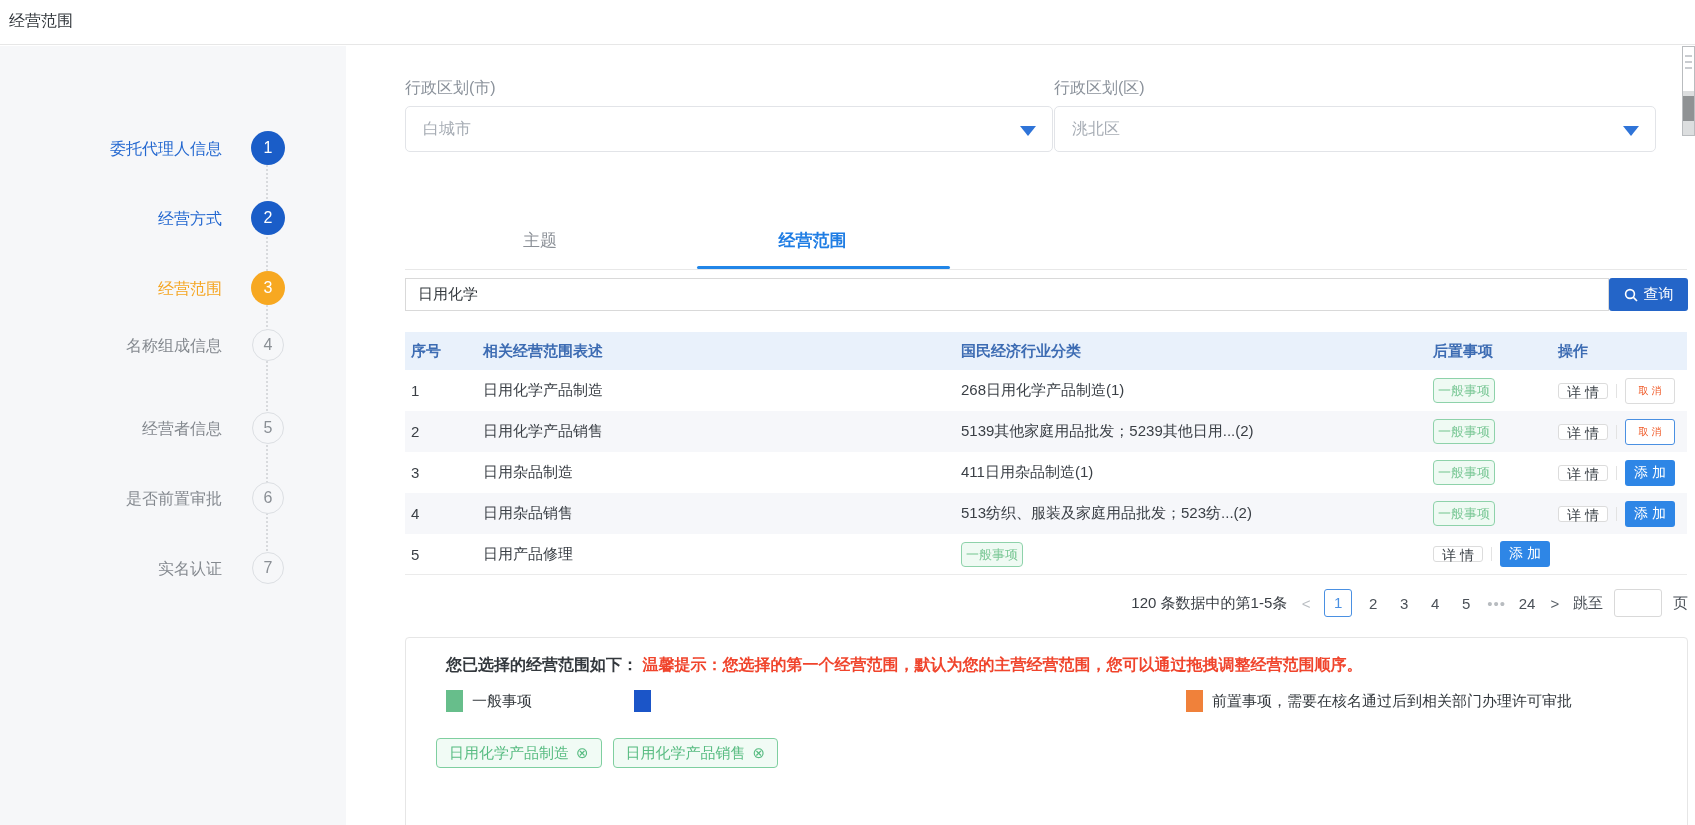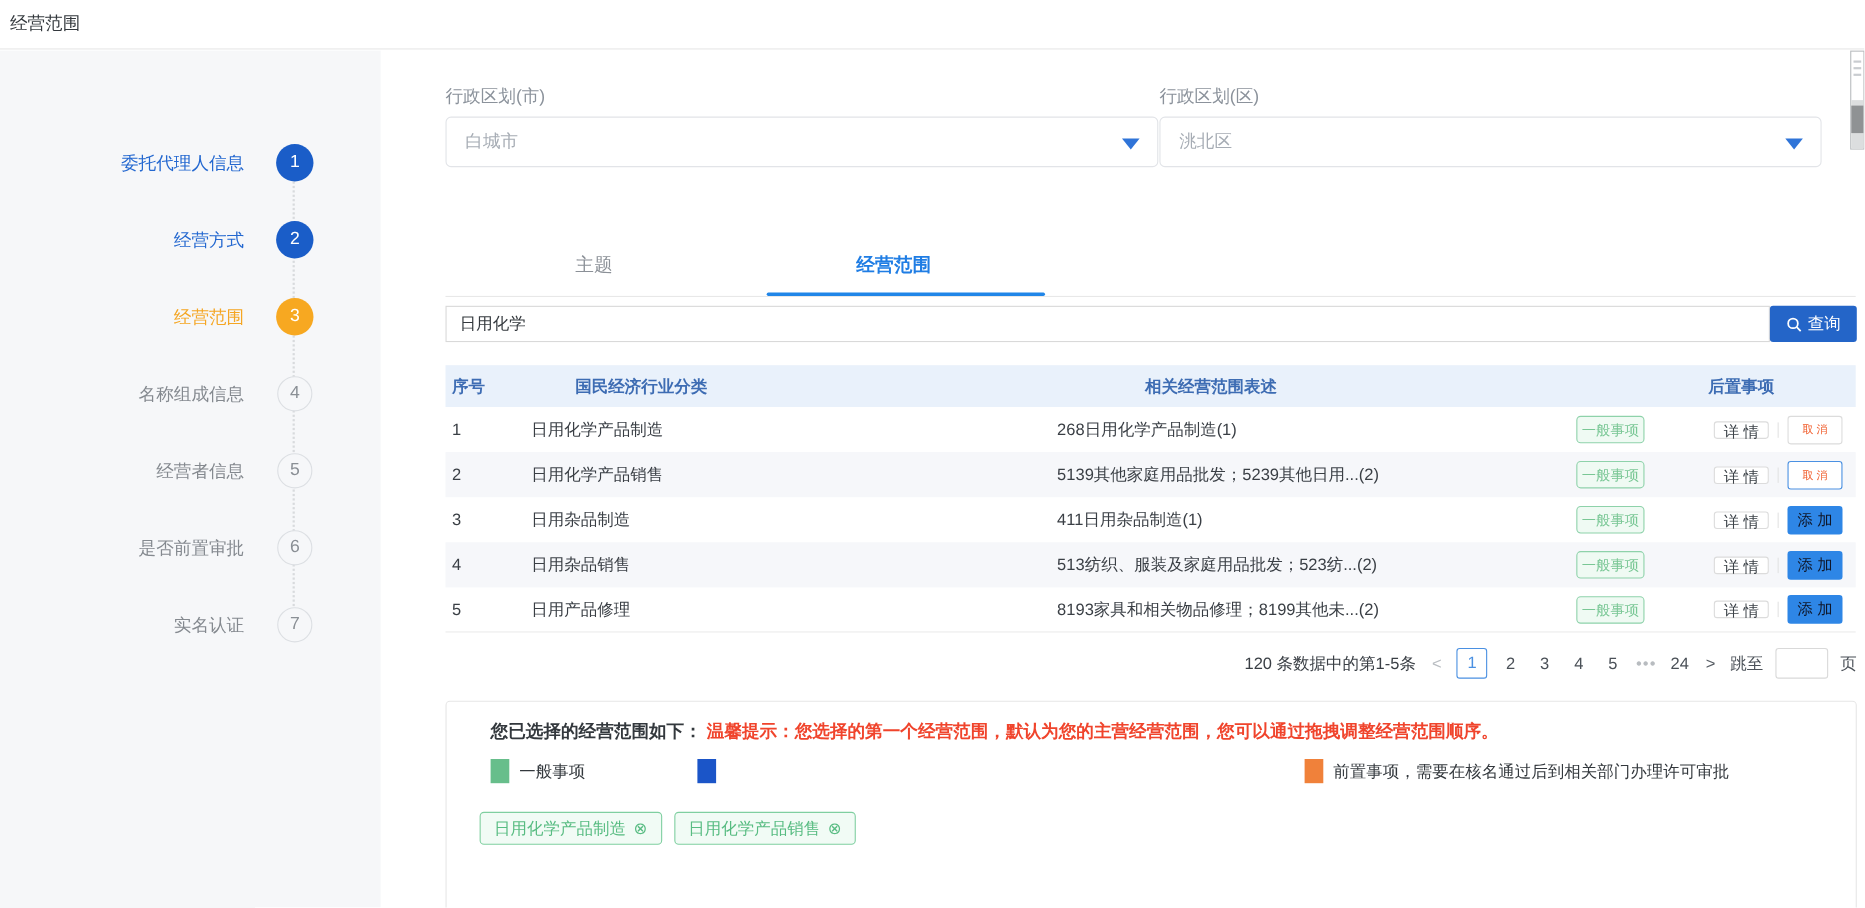--- a/index.html
+++ b/index.html
@@ -59,37 +59,37 @@
     border:1px solid #d9d9d9; border-radius:0; padding:0 12px; font-size:15px; color:#33383d;
     font-family:"Liberation Sans","DejaVu Sans",sans-serif; background:#fff; outline:none; }
   .search-btn { position:absolute; left:1609px; top:278px; width:79px; height:33px;
     background:#2465c8; color:#fff; border:none; border-radius:3px; font-size:15px;
     display:flex; align-items:center; justify-content:center; gap:6px; cursor:pointer;
     font-family:"Liberation Sans","DejaVu Sans",sans-serif; }
 
   
   .table { position:absolute; left:405px; top:332px; width:1282px; }
   .t-row { display:grid; grid-template-columns:72px 478px 472px 125px 135px; align-items:center; }
-  .t-head { height:38px; background:#e9f1fb; color:#3d6cb3; font-weight:bold; font-size:15px;gap:40px; }
+  .t-head { height:38px; background:#e9f1fb; color:#3d6cb3; font-weight:bold; font-size:15px; }
   .t-head > div { padding-left:6px; }
   .t-data { height:41px; font-size:15px; color:#3a3f45; }
   .t-data > div { padding-left:6px; }
   .t-data.alt { background:#f6f7fa; }
   .table-bottom { border-bottom:1px solid #ebebeb; }
   .lic-tag { display:inline-block; width:62px; height:25px; line-height:23px; text-align:center;
     background:#effaf3; border:1px solid #8ed2aa; border-radius:4px; color:#79c795; font-size:13px; }
   .ops { display:flex; align-items:center; }
   .btn-detail { width:50px; height:16px; background:#fff; border:1px solid #dcdcdc; border-radius:3px;
     color:#3c4248; font-size:14px; cursor:pointer; font-family:inherit; }
   .ops-div { width:1px; height:14px; background:#e3e3e3; margin:0 8px; }
   .btn-cancel { width:50px; height:26px; background:#fff; border:1px solid #dcdcdc; border-radius:3px;
     color:#f05a28; font-size:10px; cursor:pointer; font-family:inherit; }
   .btn-cancel.focus { border:1px solid #4a90e2; }
   .btn-add { width:50px; height:26px; background:#2e86e6; border:none; border-radius:3px;
-    color:#0f172a; font-size:14px; cursor:pointer; font-family:inherit; }
+    color:#ffffff; font-size:14px; cursor:pointer; font-family:inherit; }
 
   
   .pagination { position:absolute; left:405px; top:588px; width:1283px; height:30px;
     display:flex; justify-content:flex-end; align-items:center; gap:11px; font-size:15px; color:#4b5158; }
   .pg-summary { color:#3a3f45; margin-right:1px; }
   .pg-arrow { color:#b9bdc2; font-size:15px; width:14px; text-align:center; cursor:pointer; }
   .pg-arrow.next { color:#5a6067; }
   .pg-num { min-width:20px; text-align:center; cursor:pointer; }
   .pg-num.active { width:28px; height:28px; line-height:26px; border:1px solid #4a90e2;
     border-radius:3px; color:#4a90e2; background:#fff; }
@@ -131,21 +131,21 @@
       <span class="step-circle">1</span>
     </div>
     <div class="step done" style="top:155px">
       <span class="step-label">经营方式</span>
       <span class="step-circle">2</span>
     </div>
     <div class="step current" style="top:225px">
       <span class="step-label">经营范围</span>
       <span class="step-circle">3</span>
     </div>
-    <div class="step todo" style="top:295px">
+    <div class="step todo" style="top:282px">
       <span class="step-label">名称组成信息</span>
       <span class="step-circle">4</span>
     </div>
     <div class="step todo" style="top:365px">
       <span class="step-label">经营者信息</span>
       <span class="step-circle">5</span>
     </div>
     <div class="step todo" style="top:435px">
       <span class="step-label">是否前置审批</span>
       <span class="step-circle">6</span>
@@ -187,22 +187,22 @@
     <svg width="14" height="14" viewBox="0 0 14 14">
       <circle cx="6" cy="6" r="4.4" fill="none" stroke="#fff" stroke-width="1.6"></circle>
       <line x1="9.4" y1="9.4" x2="13" y2="13" stroke="#fff" stroke-width="1.6"></line>
     </svg>
     <span>查询</span>
   </button>
 
   <div class="table">
     <div class="t-row t-head">
       <div>序号</div>
+      <div>相关经营范围表述</div>
       <div>国民经济行业分类</div>
-      <div>相关经营范围表述</div>
       <div>后置事项</div>
       <div>操作</div>
     </div>
 
     <div class="t-row t-data">
       <div>1</div>
       <div>日用化学产品制造</div>
       <div>268日用化学产品制造(1)</div>
       <div><span class="lic-tag">一般事项</span></div>
       <div class="ops">
@@ -244,21 +244,20 @@
       <div class="ops">
         <button class="btn-detail">详 情</button>
         <span class="ops-div"></span>
         <button class="btn-add">添 加</button>
       </div>
     </div>
 
     <div class="t-row t-data table-bottom">
       <div>5</div>
       <div>日用产品修理</div>
-      <div>8193家具和相关物品修理；8199其他未...(2)</div>
       <div><span class="lic-tag">一般事项</span></div>
       <div class="ops">
         <button class="btn-detail">详 情</button>
         <span class="ops-div"></span>
         <button class="btn-add">添 加</button>
       </div>
     </div>
   </div>
 
   <div class="pagination">

